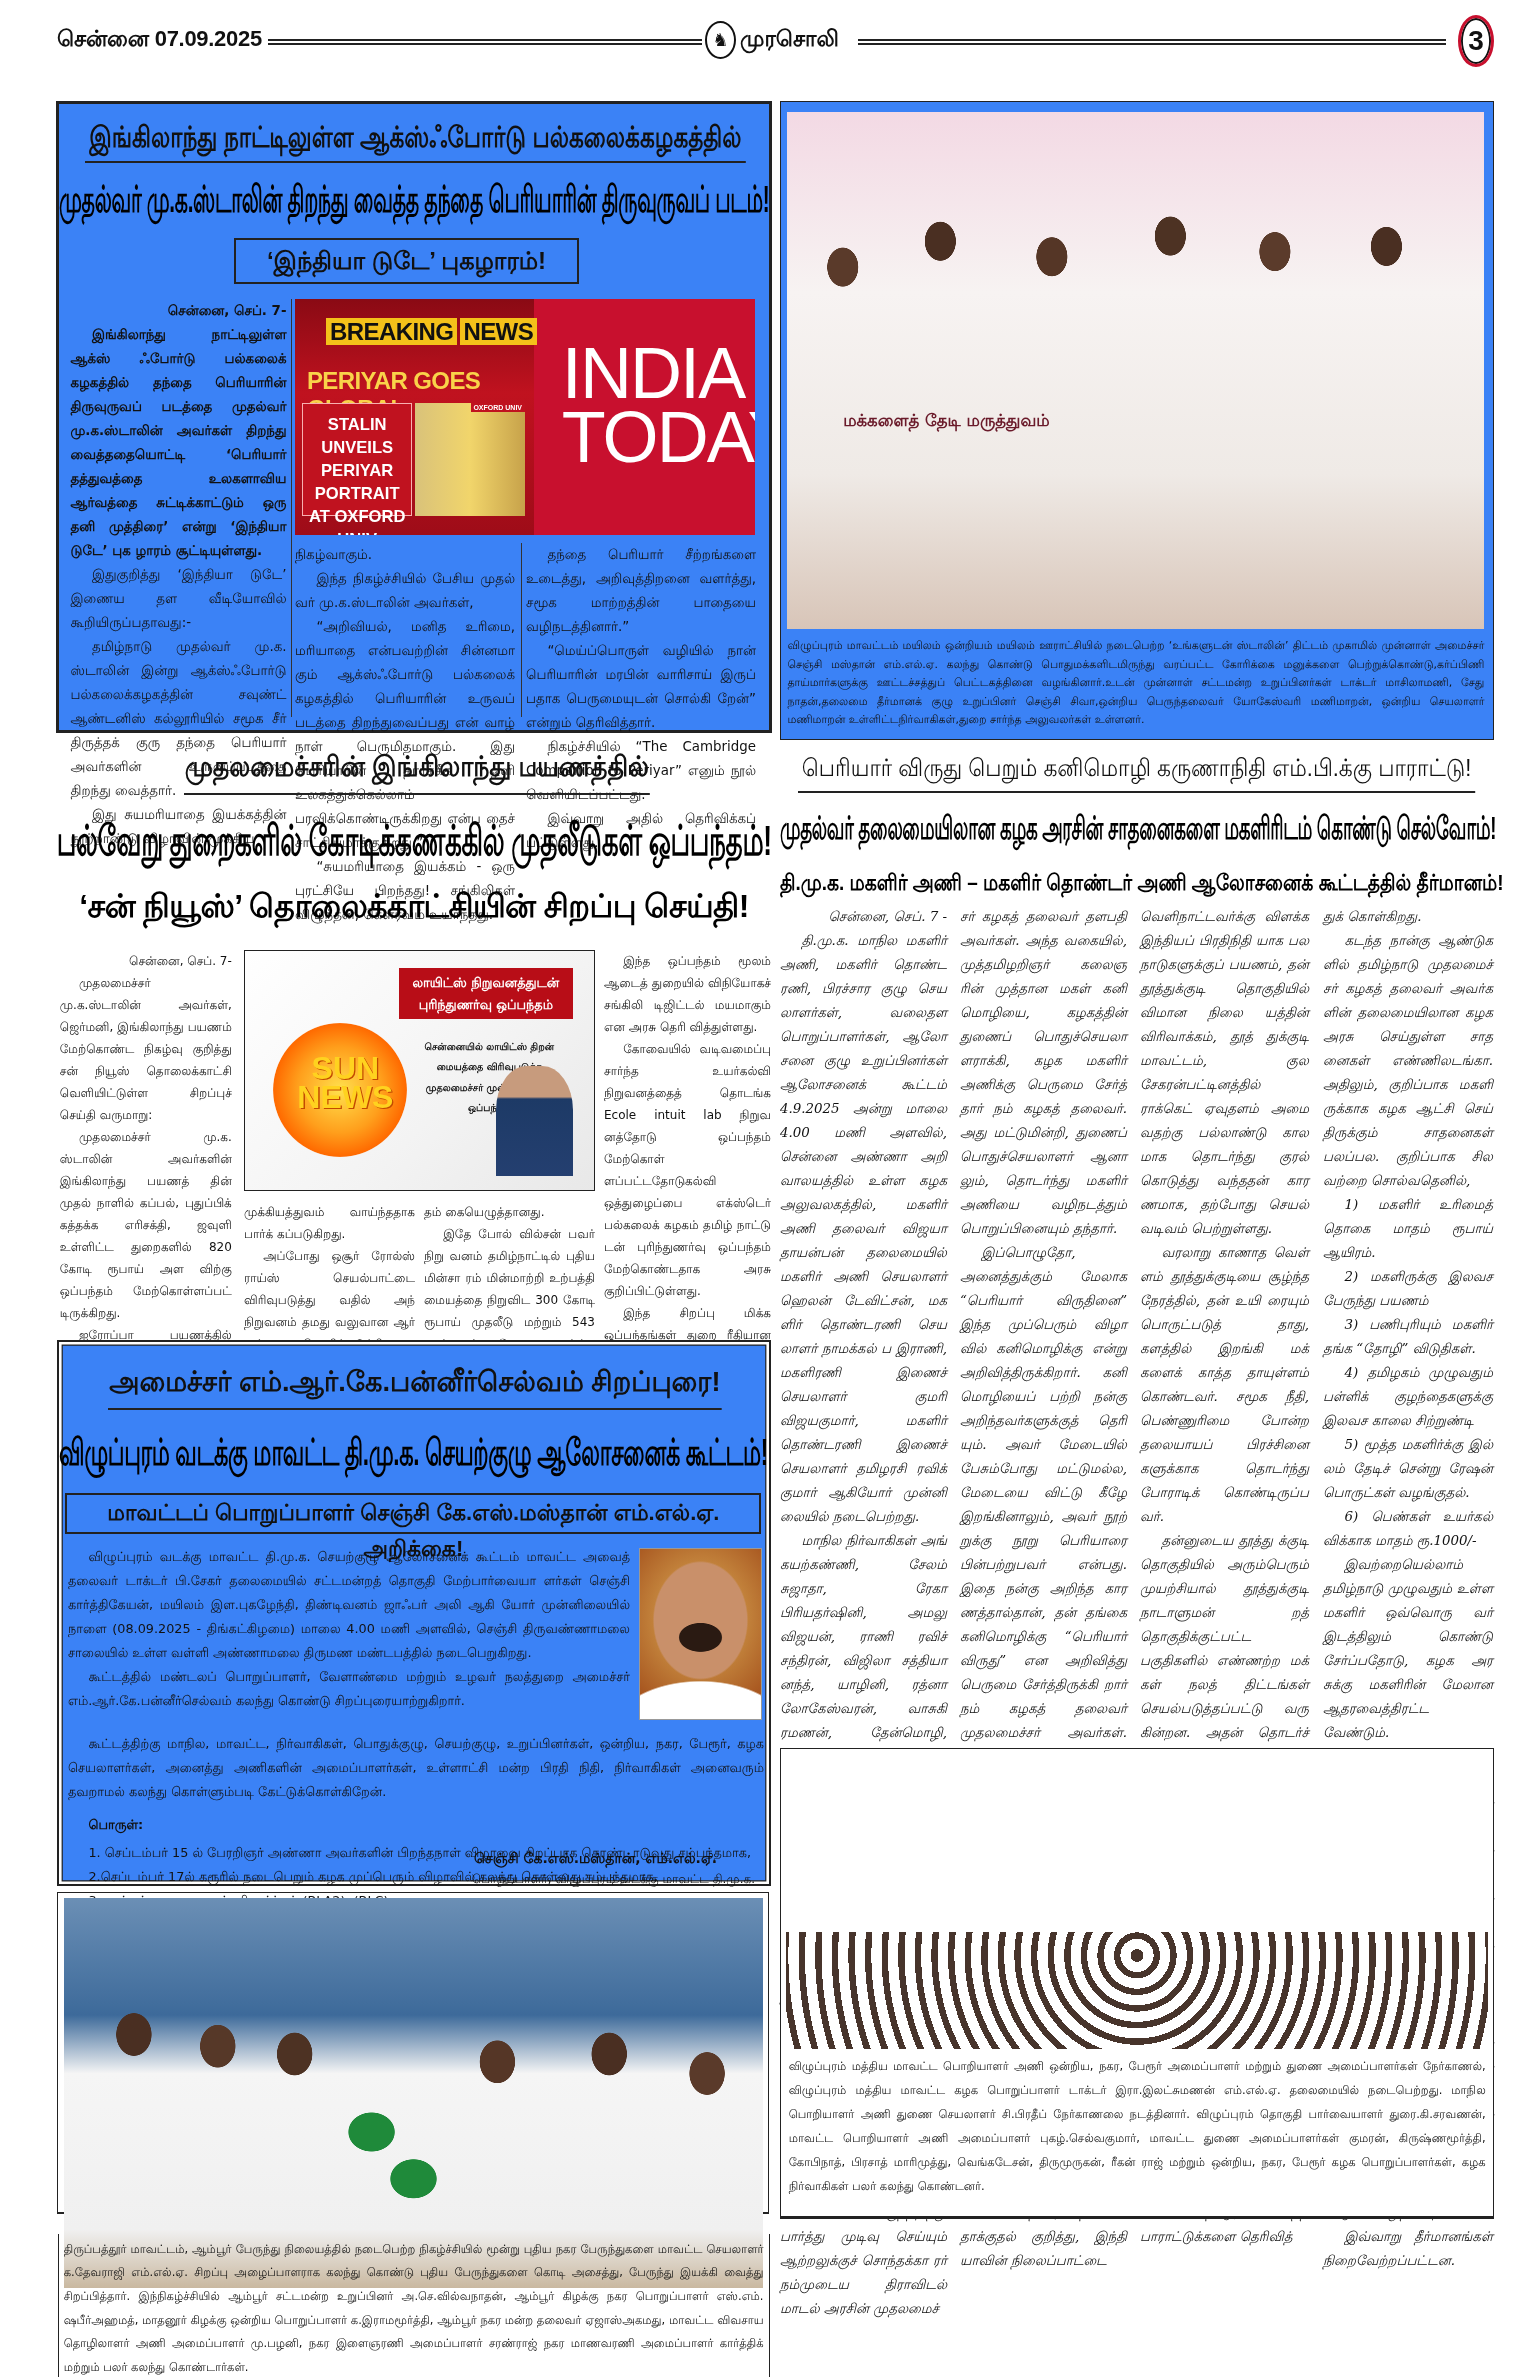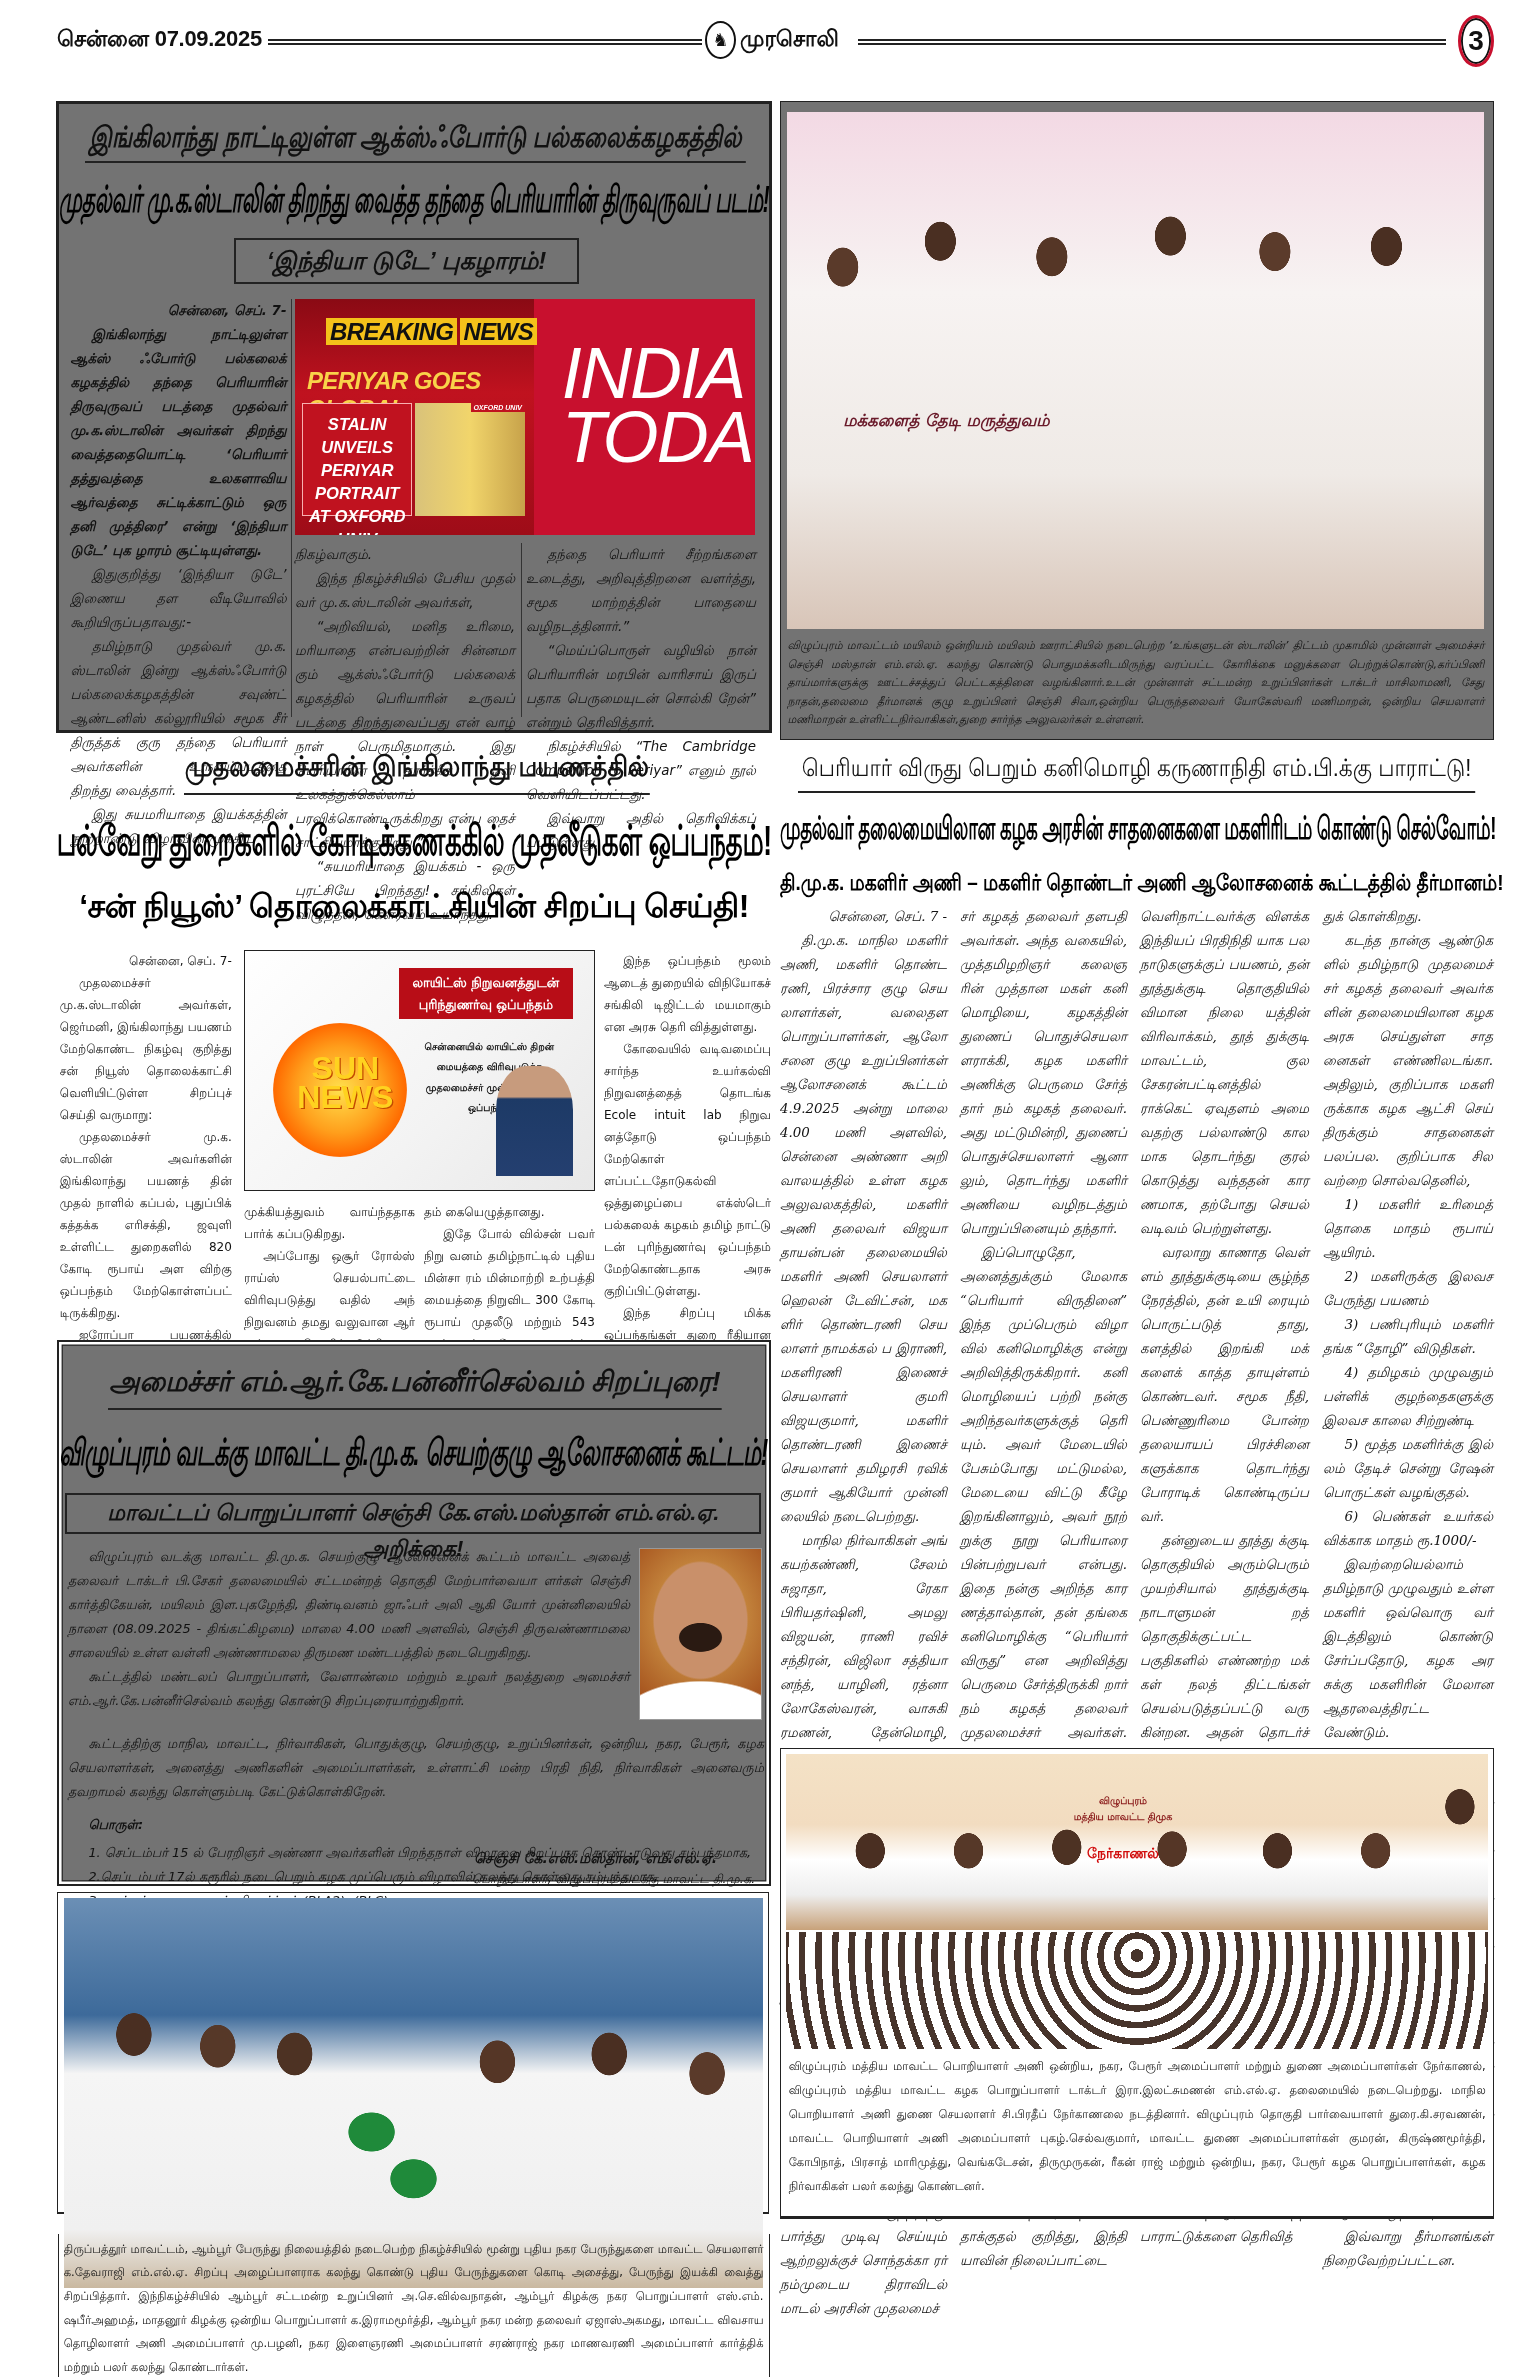--- a/index.html
+++ b/index.html
@@ -8,21 +8,21 @@
   .abs { position: absolute; }
 
   
   .masthead { left: 57px; top: 11.5px; width: 1437px; height: 64px; }
   .mh-date { position: absolute; left: 0; top: 14px; font-size: 22px; font-weight: bold; font-family: "Liberation Sans", sans-serif; letter-spacing: -0.3px; }
   .mh-line { position: absolute; height: 6.4px; border-top: 2.6px solid #222; border-bottom: 2.6px solid #222; top: 27px; }
   .mh-logo { position: absolute; left: 648px; top: 9px; width: 31px; height: 38px; border: 2.6px solid #111; border-radius: 50%; background: #fff; display:flex; align-items:center; justify-content:center; font-size: 18px; }
   .mh-paper { position: absolute; left: 683px; top: 14px; font-size: 22px; font-weight: bold; font-family: "Liberation Sans", sans-serif; }
   .mh-page { position: absolute; right: 0; top: 3.8px; width: 36px; height: 52px; border: 3.8px solid #c8102e; border-radius: 50%; background: #fff; display:flex; align-items:center; justify-content:center; font-size: 28px; font-weight: bold; font-family: "Liberation Sans", sans-serif; box-shadow: 0 0 0 1.9px #111 inset; }
 
-  .box { border: 3.2px solid #222; background: #737373; font-style: italic; }
+  .box { border: 3.2px solid #222; background: #3b82f6; }
   .rule-under { border-bottom: 2.6px solid #222; }
   .kicker { font-family: "Liberation Sans", sans-serif; font-weight: bold; text-align: center; color: #111; }
   .headline { font-family: "Liberation Sans", sans-serif; font-weight: 900; text-align: center; color: #000; letter-spacing: -0.6px; transform-origin: center; }
   .subhead-box { border: 2.6px solid #222; text-align: center; font-family: "Liberation Sans", sans-serif; font-weight: bold; }
 
   .col { position: absolute; font-size: 13.4px; line-height: 24px; text-align: justify; font-family: "DejaVu Sans", sans-serif; }
   .col p { text-indent: 1.6em; }
   .col .dateline { text-align: right; font-weight: bold; text-indent: 0; }
   .col.bold { font-weight: bold; }
   .col.serif { font-family: "DejaVu Serif", serif; font-style: italic; font-size: 13.4px; line-height: 24px; }
@@ -253,23 +253,16 @@
     <p>5) மூத்த மகளிர்க்கு இல் லம் தேடிச் சென்று ரேஷன் பொருட்கள் வழங்குதல்.</p>
     <p>6) பெண்கள் உயர்கல் விக்காக மாதம் ரூ.1000/-</p>
     <p>இவற்றையெல்லாம் தமிழ்நாடு முழுவதும் உள்ள மகளிர் ஒவ்வொரு வர் இடத்திலும் கொண்டு சேர்ப்பதோடு, கழக அர சுக்கு மகளிரின் மேலான ஆதரவைத்திரட்ட வேண்டும்.</p>
     <p>எதிர்வரும் சட்டமன்றத் தேர்தலையொட்டி நம் திராவிட மாடல் அரசின் நாயகன் தமிழ்நாடு முதல மைச்சர் கழகத் தலைவர் அவர்கள் மகளிருக்காக செய்துள்ள சாதனைகள் அவர்களிடம் கொண்டு சேர்ப்பதில் தி.மு.க. மகளிர் அணியின் பங்கு மிகவும் முக்கி யத்துவம் வாய்ந்தது.</p>
     <p>இவற்றையெல்லாம் மனதில் நிறுத்தி, நம் மக ளிர் அணி நிர்வாகிகள் செயலாற்றி, மீண்டும் கழக ஆட்சி மலர்ந்து இரண்டா வது முறையாக கழகத் தலைவர் தளபதி அவர்க ளின் முதலமைச்ச ராக்க பாடுபட உறுதியேற்போம்.</p>
     <p>இவ்வாறு தீர்மானங்கள் நிறைவேற்றப்பட்டன.</p>
   </div>
 </section>
 
 <section class="abs" style="left:780px; top:1748px; width:714px; height:471px; border:1.9px solid #222; border-bottom:3.2px solid #222; background:#fff;">
-  <div class="photo photo-hall" style="left:5.1px; top:5.1px; width:702px; height:176px;">
-    <div class="abs" style="left:32%; top:22%; width:32%; text-align:center; color:#8a1a1a; font-weight:bold; font-size:9.6px; line-height:16.6px;">
-      <div>விழுப்புரம்</div>
-      <div>மத்திய மாவட்ட திமுக</div>
-      <div style="color:#d10c0c; font-size:14px; margin-top:19px">நேர்காணல்</div>
-    </div>
-  </div>
   <div class="photo photo-audience" style="left:5.1px; top:183px; width:702px; height:117px;"></div>
   <div class="abs caption" style="left:7.7px; top:305px; width:697px; font-size:11.5px; line-height:24px;">விழுப்புரம் மத்திய மாவட்ட பொறியாளர் அணி ஒன்றிய, நகர, பேரூர் அமைப்பாளர் மற்றும் துணை அமைப்பாளர்கள் நேர்காணல், விழுப்புரம் மத்திய மாவட்ட கழக பொறுப்பாளர் டாக்டர் இரா.இலட்சுமணன் எம்.எல்.ஏ. தலைமையில் நடைபெற்றது. மாநில பொறியாளர் அணி துணை செயலாளர் சி.பிரதீப் நேர்காணலை நடத்தினார். விழுப்புரம் தொகுதி பார்வையாளர் துரை.கி.சரவணன், மாவட்ட பொறியாளர் அணி அமைப்பாளர் புகழ்.செல்வகுமார், மாவட்ட துணை அமைப்பாளர்கள் குமரன், கிருஷ்ணமூர்த்தி, கோபிநாத், பிரசாத் மாரிமுத்து, வெங்கடேசன், திருமுருகன், ரீகன் ராஜ் மற்றும் ஒன்றிய, நகர, பேரூர் கழக பொறுப்பாளர்கள், கழக நிர்வாகிகள் பலர் கலந்து கொண்டனர்.</div>
 </section>
 
 
 </body></html>

